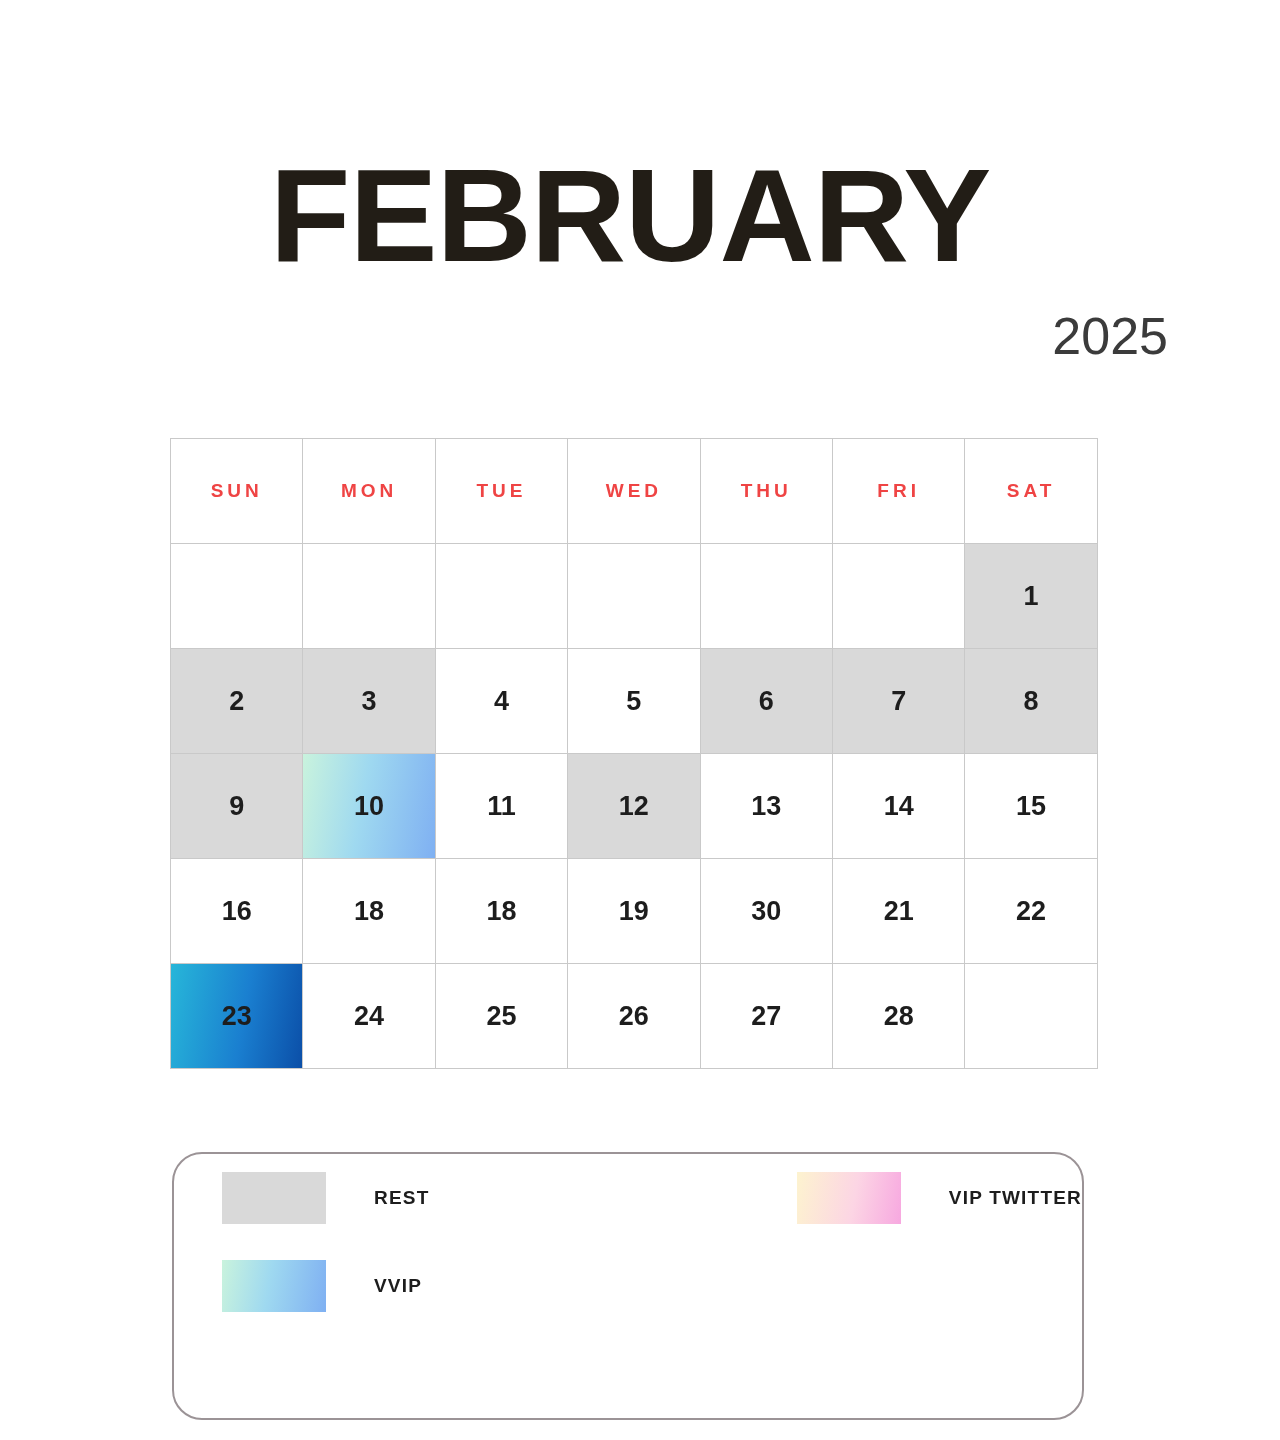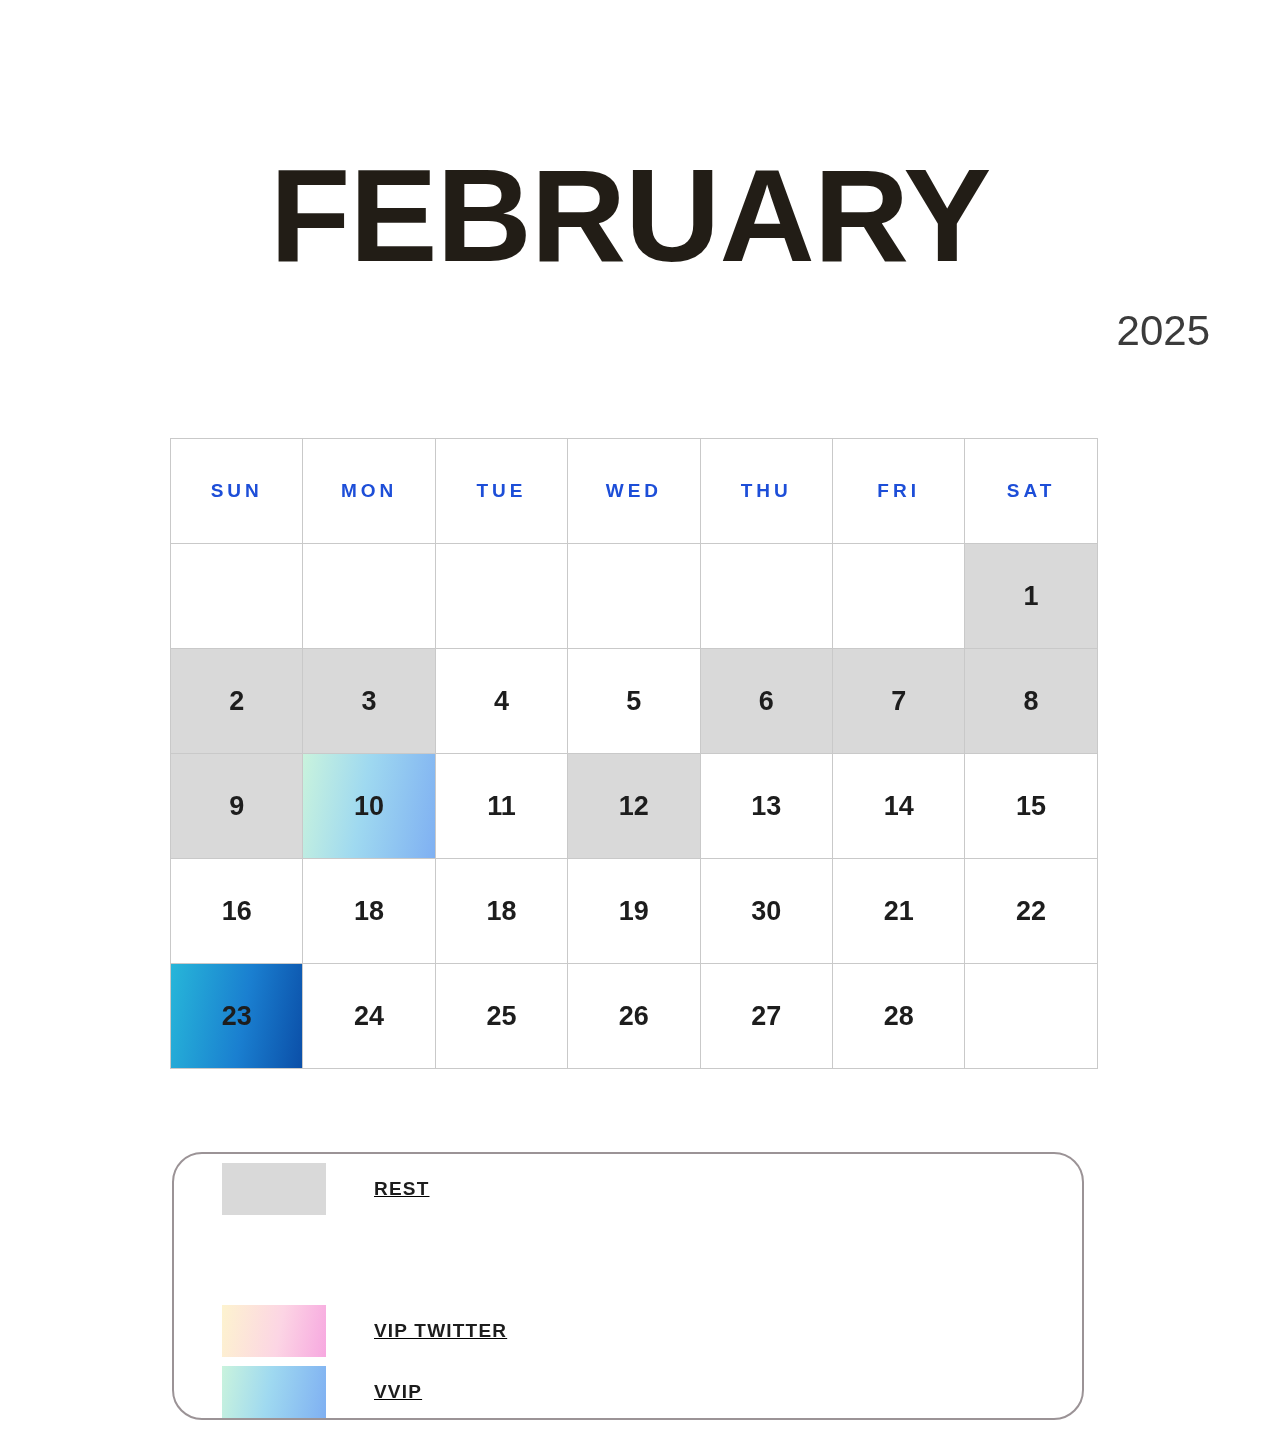--- a/index.html
+++ b/index.html
@@ -32,26 +32,26 @@
     text-align: center;
     font-size: 132px;
     line-height: 1;
     font-weight: 700;
     color: #221d16;
     letter-spacing: -1px;
     padding-right: 20px;
   }
   .year-title {
     text-align: right;
-    font-size: 42px;
+    font-size: 52px;
     line-height: 1;
     font-weight: 400;
     color: #3b3b3b;
     margin-top: 28px;
-    padding-right: 70px;
+    padding-right: 112px;
   }
 
   
   .calendar {
     position: absolute;
     left: 170px;
     top: 438px;
     width: 920px;
     border-collapse: collapse;
     table-layout: fixed;
@@ -62,21 +62,21 @@
     width: 131.4px;
     text-align: center;
     vertical-align: middle;
     padding: 0;
   }
   .calendar th {
     height: 104px;
     font-size: 19px;
     font-weight: 700;
     letter-spacing: 4px;
-    color: #1d4ed8;
+    color: #ef4444;
   }
   .calendar td {
     height: 104px;
     font-size: 27px;
     font-weight: 600;
     color: #1d1d1d;
   }
   .cell-inner {
     width: 100%;
     height: 104px;
@@ -104,24 +104,23 @@
     border: 2px solid #9b9396;
     border-radius: 30px;
     box-sizing: border-box;
   }
   .legend-grid {
     position: absolute;
     left: 0; top: 0;
     width: 100%;
     height: 100%;
     display: grid;
-    grid-template-columns: 1fr;
+    grid-template-columns: 1fr 1fr 1fr;
     grid-template-rows: 1fr 1fr 1fr;
     align-items: center;
-    text-decoration: underline;
   }
   .legend-item {
     display: flex;
     align-items: center;
     padding-left: 48px;
     box-sizing: border-box;
   }
   .legend-item.second-col {
     padding-left: 34px;
   }

